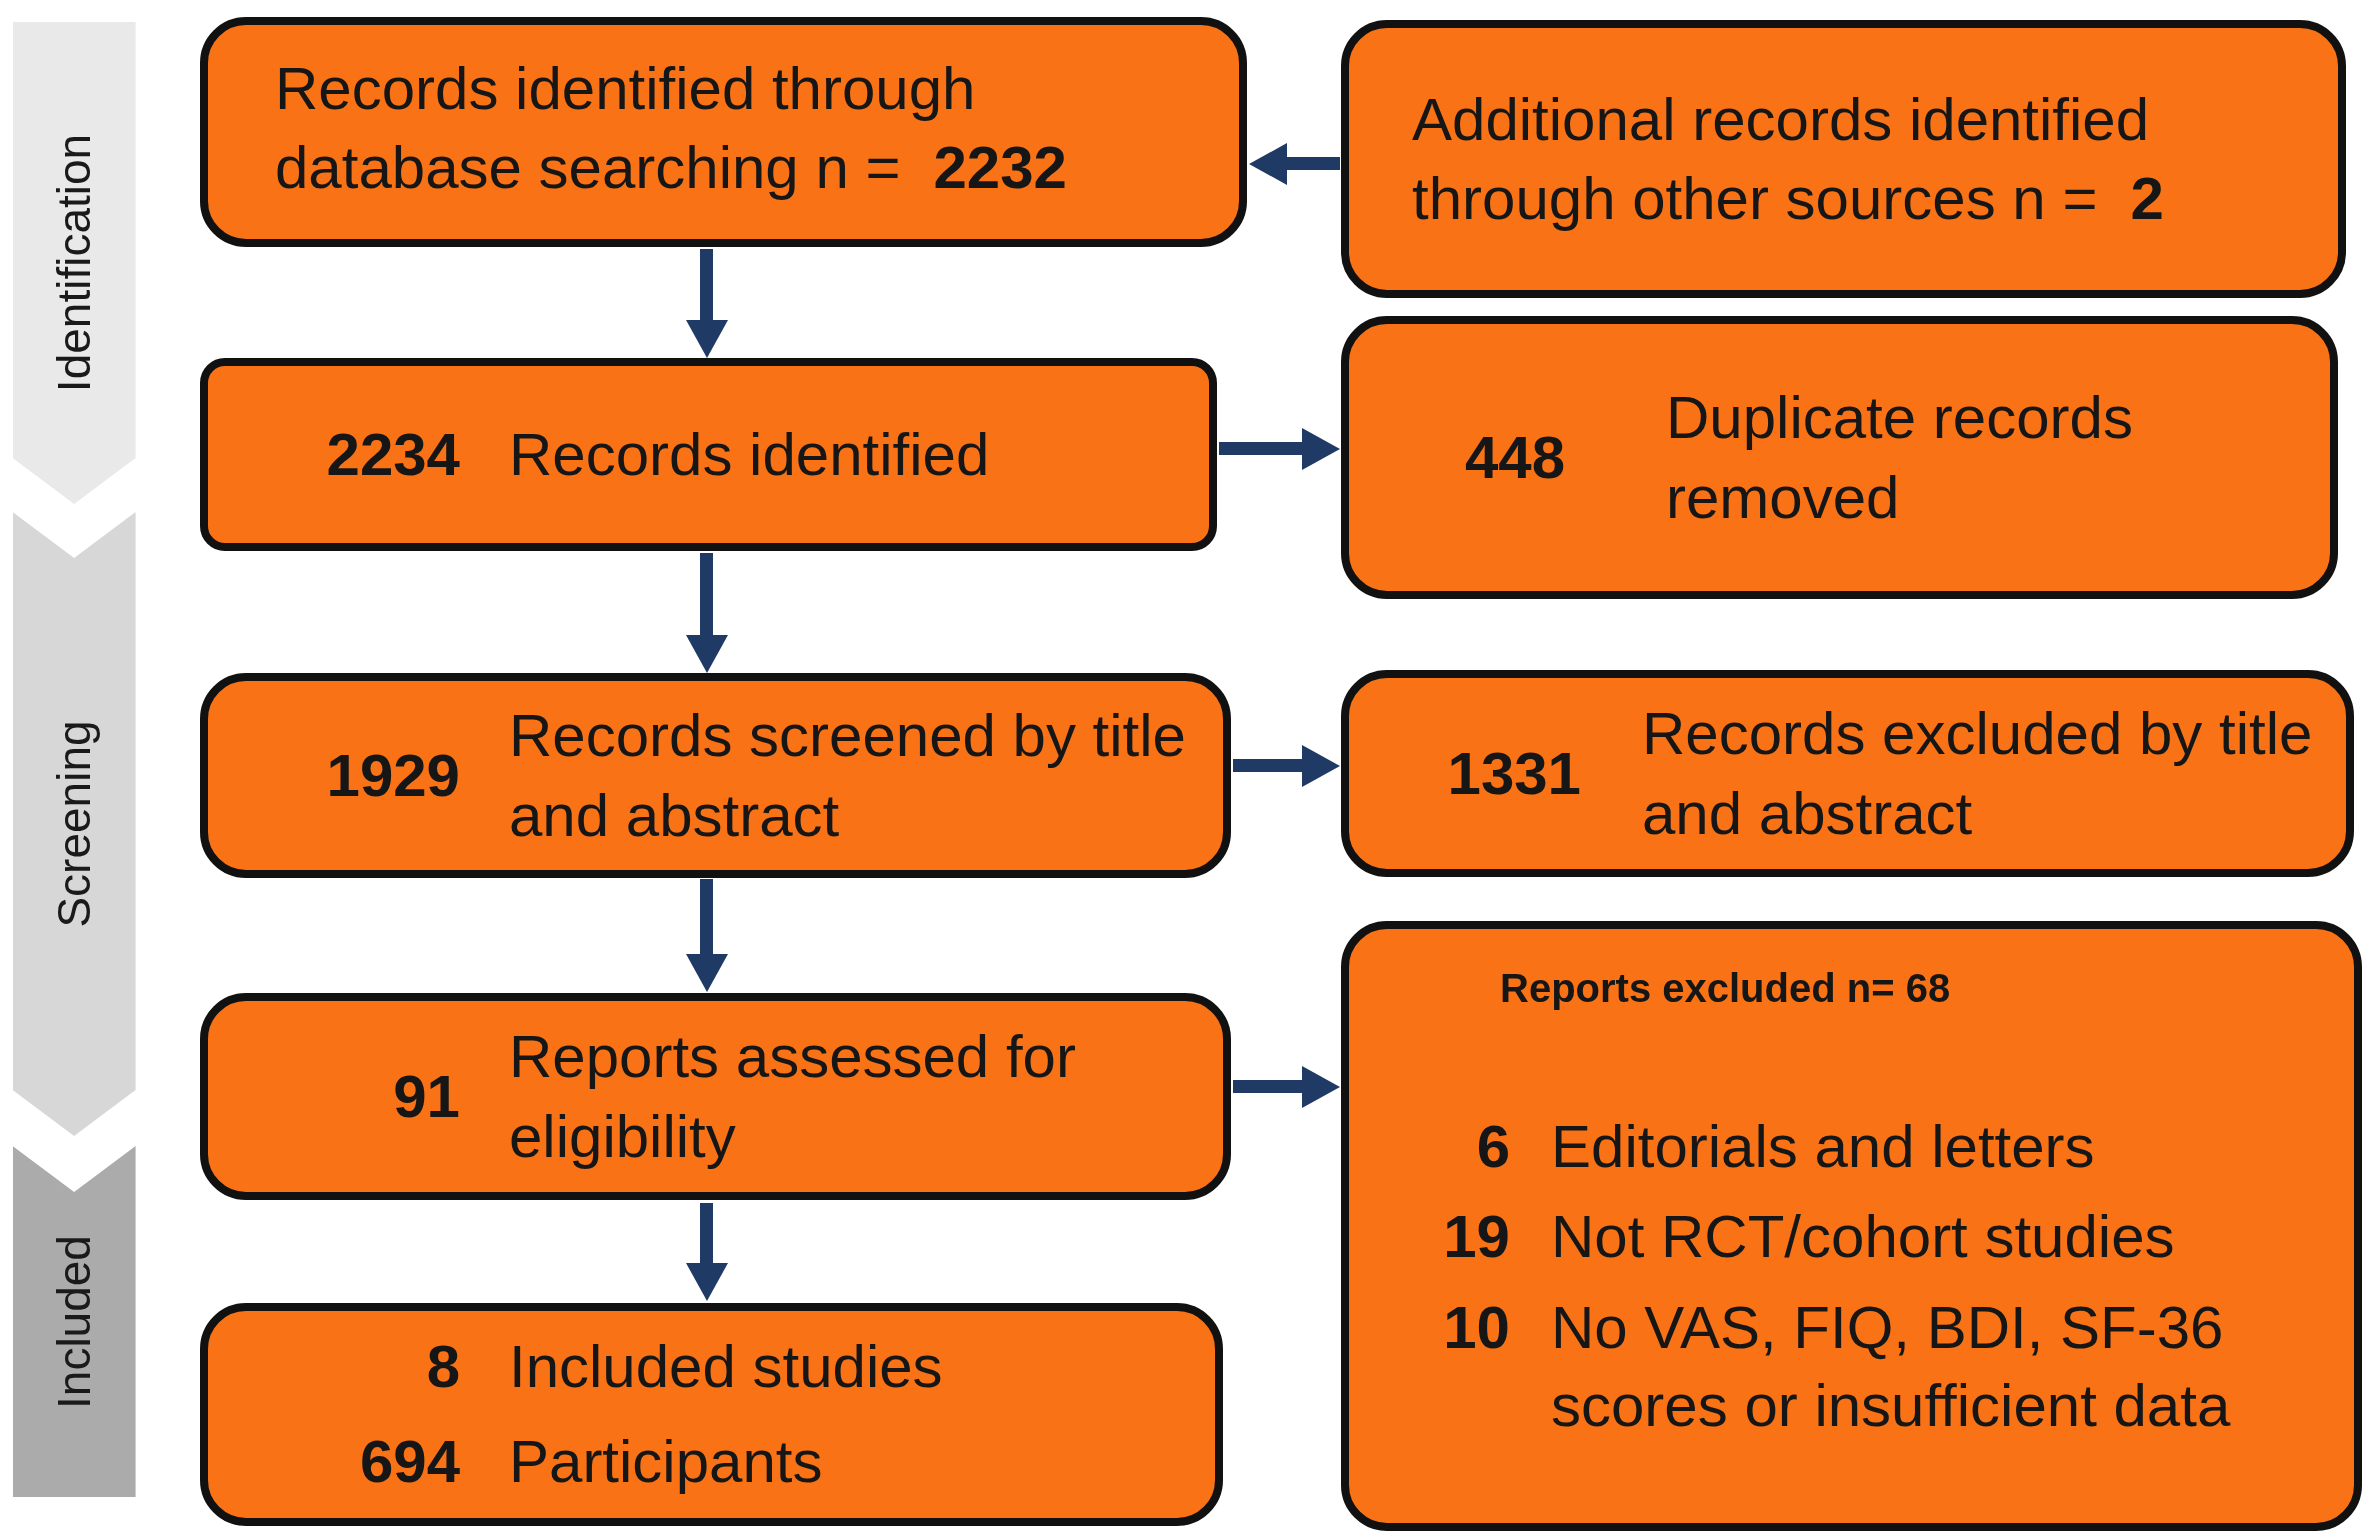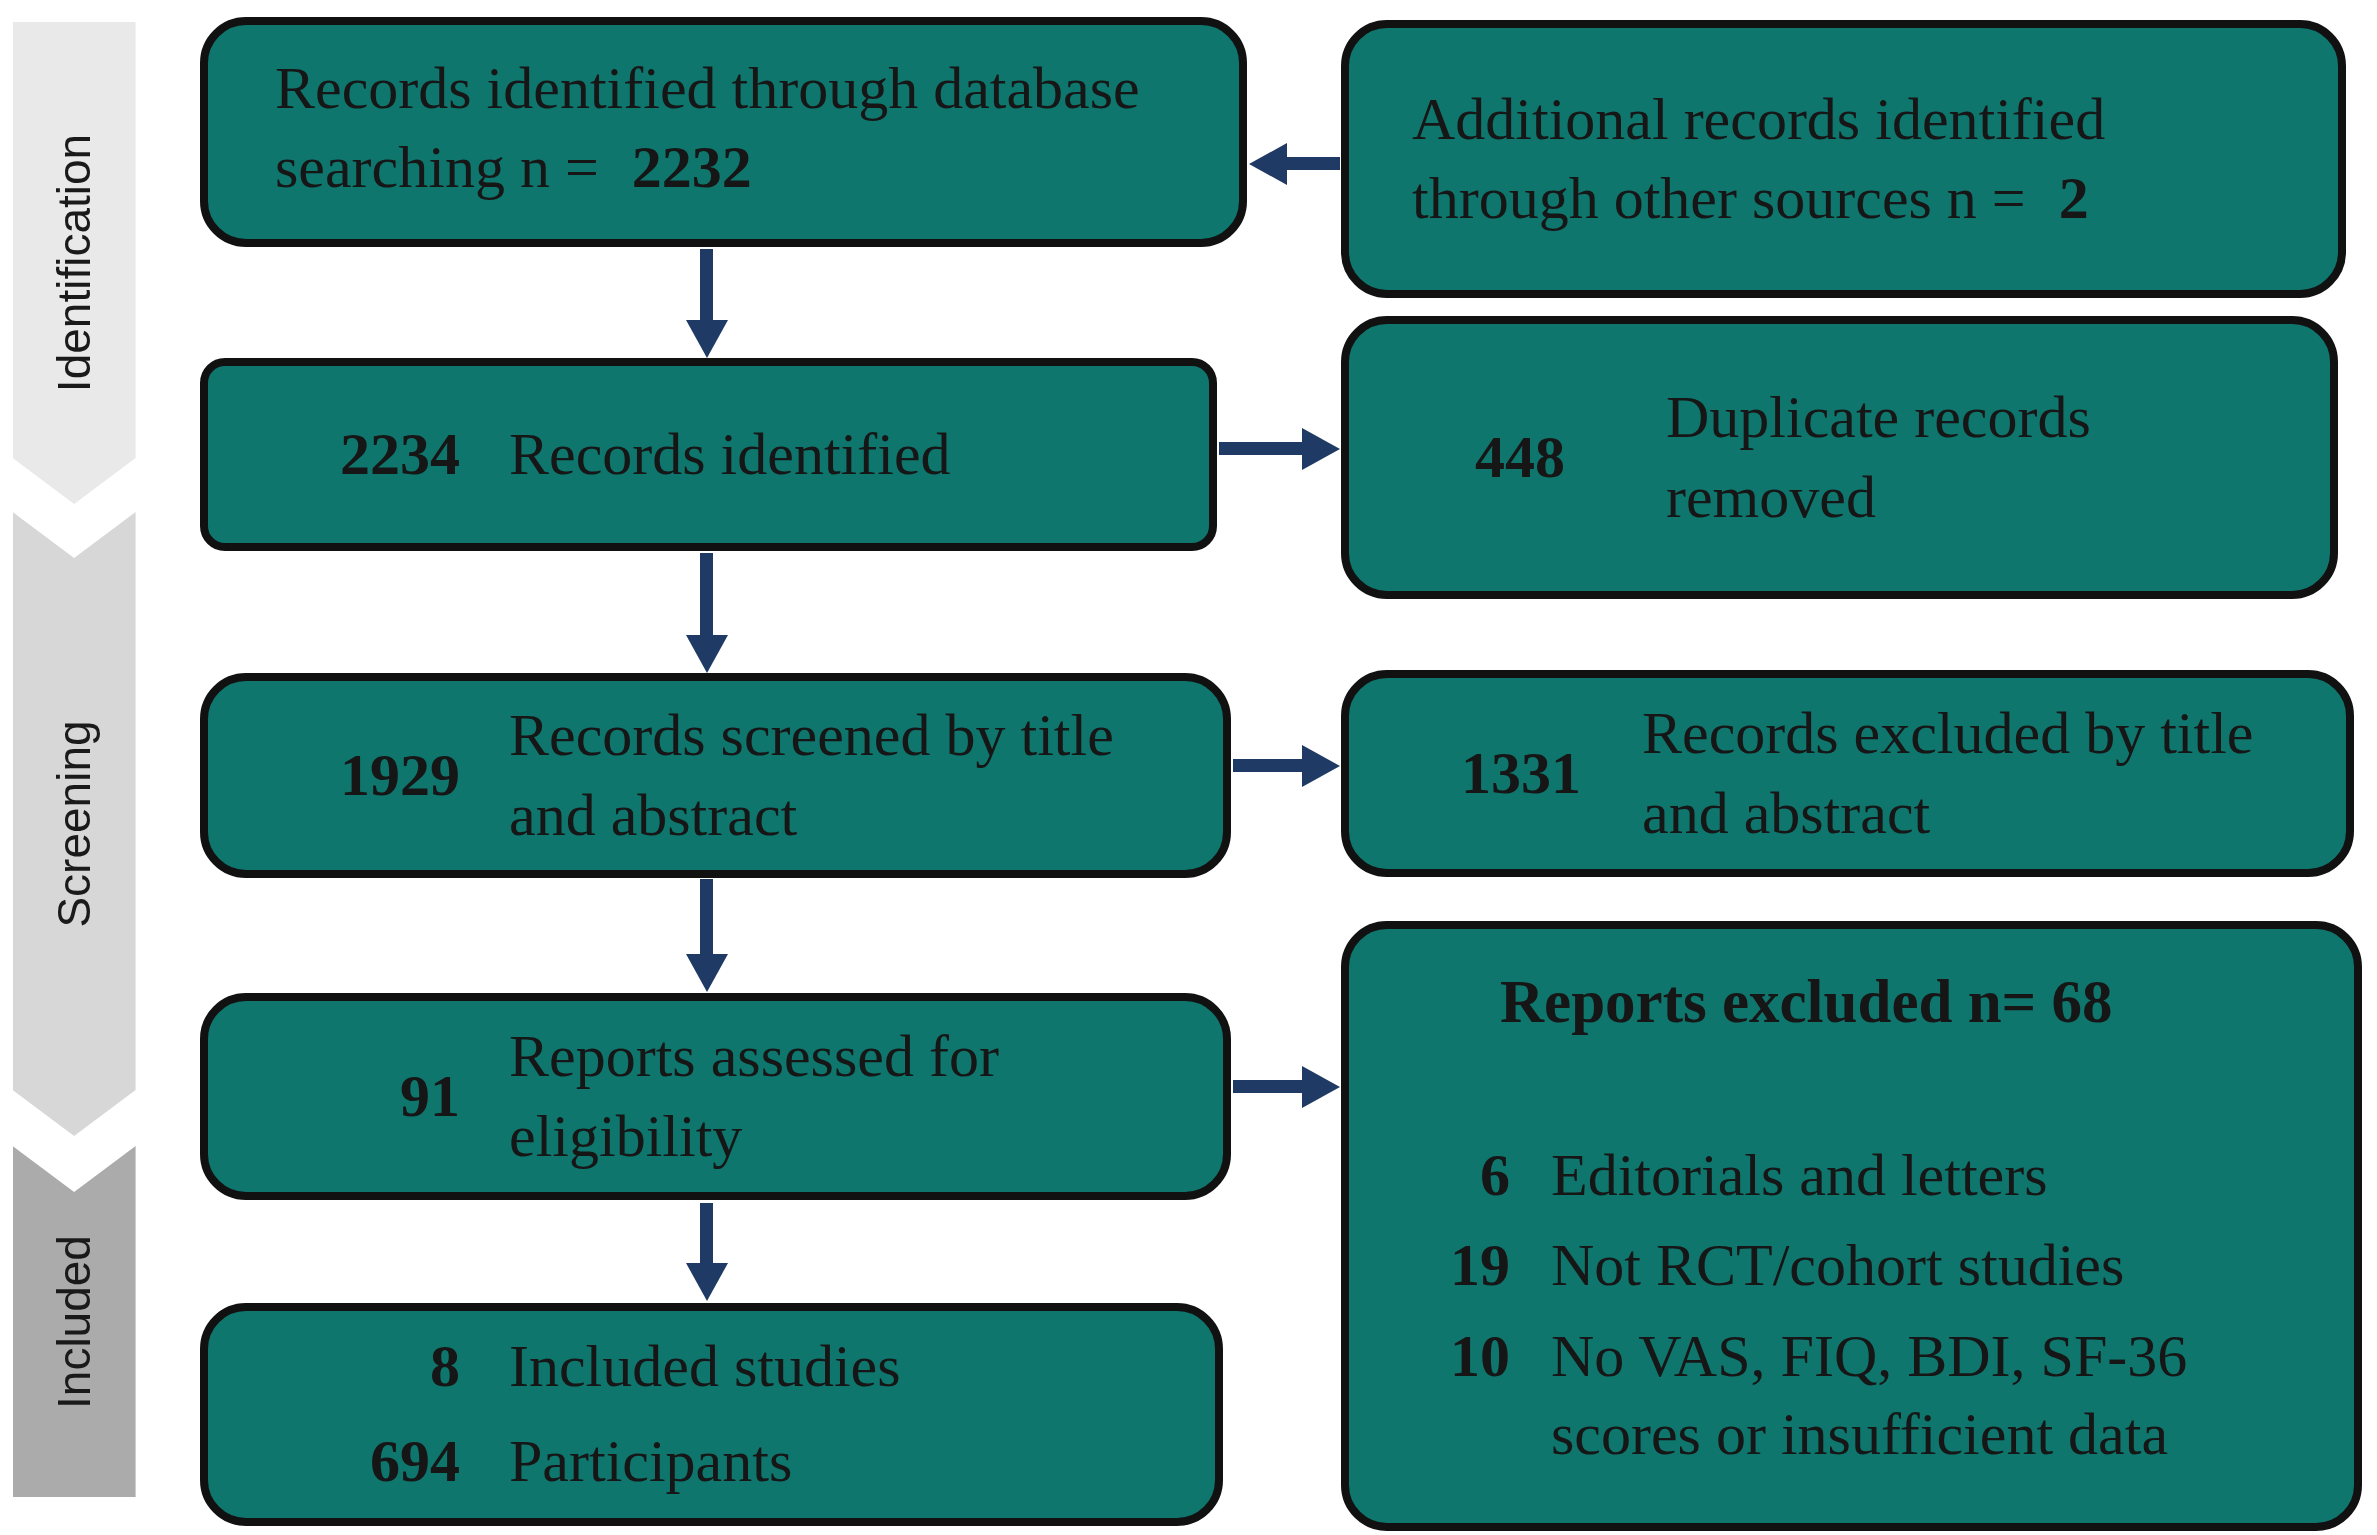--- a/index.html
+++ b/index.html
@@ -39,25 +39,25 @@
   .stage-label{
     position:absolute;left:50%;top:50%;
     transform:translate(-50%,-50%) rotate(-90deg);
     white-space:nowrap;
     font-size:46px;color:#1a1a1a;
   }
 
   
   .box{
     position:absolute;
-    background:#0f766e;
+    background:#f97316;
     border:8.7px solid var(--box-border);
     border-radius:46px;
     box-sizing:border-box;
-    font-size:60px;line-height:1.32;font-family:Liberation Serif, serif;
+    font-size:60px;line-height:1.32;
   }
   .num{font-weight:700;}
   .gap-before{margin-left:33px;}
 
   .phrase-pad{padding:23.6px 43px 0 67px;}
   .phrase-pad-mid{display:flex;flex-direction:column;justify-content:center;height:100%;padding:0 31.5px 0 63px;box-sizing:border-box;}
 
   .numrow{
     display:flex;align-items:center;height:100%;
     padding:0 31.5px 0 67px;box-sizing:border-box;gap:49px;
@@ -66,21 +66,21 @@
   .numrow .labelcol{flex:1;}
 
   .stackrows{
     display:flex;flex-direction:column;justify-content:center;gap:15.7px;
     height:100%;padding:0 31.5px 0 67px;box-sizing:border-box;
   }
   .stackrow{display:flex;gap:49px;align-items:baseline;}
   .stackrow .numcol{flex:none;width:185px;text-align:right;}
 
   .bigbox-inner{padding:33px 41px 23.6px 41px;box-sizing:border-box;height:100%;}
-  .bigbox-title{font-weight:700;font-size:61px;margin:0 0 93px 110px;}
+  .bigbox-title{font-weight:700;font-size:40px;margin:0 0 93px 110px;}
   .excl-item{
     display:flex;gap:41px;margin-bottom:12.6px;line-height:1.3;
   }
   .excl-item .numcol{flex:none;width:120px;text-align:right;}
   .excl-item .labelcol{flex:1;}
 
   
   .varrow{
     position:absolute;display:flex;flex-direction:column;align-items:center;
   }

